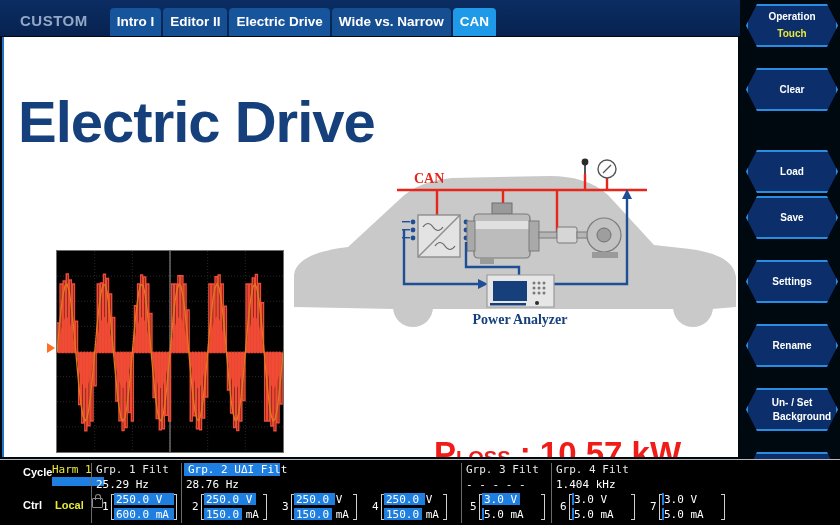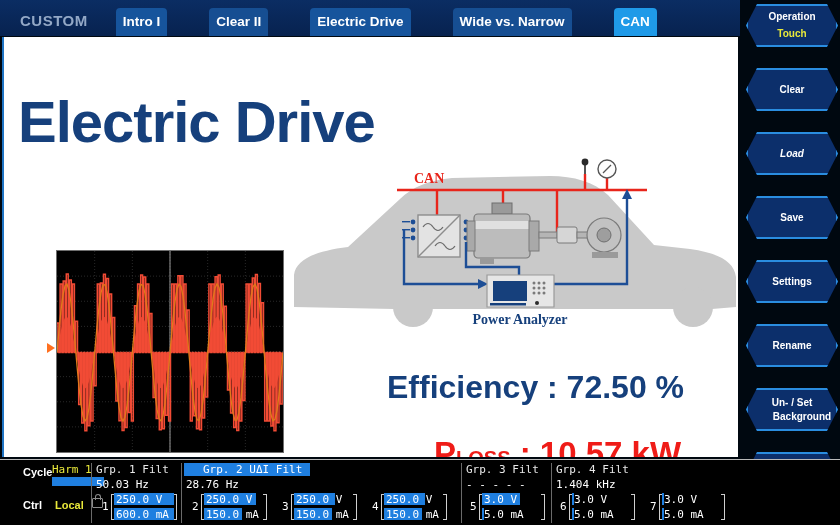--- a/index.html
+++ b/index.html
@@ -13,21 +13,21 @@
 
   
   .tabbar{
     position:absolute;left:0;top:0;width:740px;height:36px;
     background:linear-gradient(#0b2d63,#07224f);
     display:flex;align-items:flex-end;
     box-sizing:border-box;padding-left:8px;
   }
   .custom-label{
     color:#93a8c6;font-size:15px;font-weight:bold;letter-spacing:.5px;
-    padding:0 28px 8px 12px;line-height:1;
+    padding:0 22px 8px 12px;line-height:1;
   }
   .tab{
     height:28px;line-height:28px;
     padding:0 7px;margin-right:2px;
     border-radius:4px 4px 0 0;
     color:#ffffff;font-size:13.5px;font-weight:bold;
     background:#16549c;
     white-space:nowrap;
     box-sizing:border-box;
   }
@@ -109,21 +109,21 @@
   .lock{position:absolute;left:72px;top:37px;width:9px;height:8px;border:1.5px solid #8c8c8c;border-radius:1px;}
   .lock:before{content:"";position:absolute;left:1.5px;top:-5px;width:4px;height:5px;border:1.5px solid #8c8c8c;border-bottom:none;border-radius:3px 3px 0 0;}
 
   .vsep{position:absolute;top:3px;width:1px;height:60px;background:#6a6a6a;}
 
   .grp{position:absolute;top:1px;}
   .grp-title{
     position:absolute;left:0;top:2px;height:13px;line-height:13px;
     font-size:11px;color:#e8e8e8;white-space:nowrap;
   }
-  .grp-title.hl{background:#1f7fe0;color:#ffffff;padding:0 19px;left:-2px;}
+  .grp-title.hl{background:#1f7fe0;color:#ffffff;padding:0 4px;left:-2px;}
   .grp-freq{position:absolute;left:0;top:17px;font-size:11px;color:#ffffff;white-space:nowrap;}
 
   .chan{position:absolute;top:32px;height:30px;}
   .chan .num{position:absolute;left:0;top:8px;font-size:11px;color:#ffffff;}
   .chan .bracket{position:absolute;left:9px;top:2px;width:1px;height:26px;background:#cfcfcf;}
   .chan .bracket:before{content:"";position:absolute;left:0;top:0;width:3px;height:1px;background:#cfcfcf;}
   .chan .bracket:after{content:"";position:absolute;left:0;top:25px;width:3px;height:1px;background:#cfcfcf;}
   .chan .bracket2{position:absolute;top:2px;width:1px;height:26px;background:#cfcfcf;}
   .chan .bracket2:before{content:"";position:absolute;left:-3px;top:0;width:3px;height:1px;background:#cfcfcf;}
   .chan .bracket2:after{content:"";position:absolute;left:-3px;top:25px;width:3px;height:1px;background:#cfcfcf;}
@@ -135,23 +135,23 @@
   .chan .filla{top:16px;}
   .chan .txt{position:relative;z-index:2;padding-left:2px;}
 </style>
 </head>
 <body>
 
 <div id="root">
 
   <div class="tabbar">
     <div class="custom-label">CUSTOM</div>
-    <div id="tabs-host" style="display:flex;align-items:flex-end;gap:40px;">
+    <div id="tabs-host" style="display:flex;align-items:flex-end;">
         <div class="tab">Intro I</div>
-        <div class="tab alt">Clear II</div>
+        <div class="tab alt">Editor II</div>
         <div class="tab">Electric Drive</div>
         <div class="tab alt">Wide vs. Narrow</div>
         <div class="tab active">CAN</div>
       </div>
   </div>
 
   <div class="panel">
 
     <div class="title">Electric Drive</div>
 
@@ -262,35 +262,34 @@
               <line x1="0" y1="175.875" x2="226" y2="175.875"></line>
             </g>
             <line x1="113" y1="0" x2="113" y2="201" stroke="#9a9a9a" stroke-width="1"></line>
             <path d="M0,101.505 L0.0,101.5 L0.0,72.1 L1.9,72.1 L1.9,101.5 L3.1,101.5 L3.1,32.9 L5.0,32.9 L5.0,101.5 L6.2,101.5 L6.2,30.0 L8.1,30.0 L8.1,101.5 L9.3,101.5 L9.3,23.1 L11.2,23.1 L11.2,101.5 L12.4,101.5 L12.4,29.1 L14.3,29.1 L14.3,101.5 L15.5,101.5 L15.5,32.9 L17.4,32.9 L17.4,101.5 L18.6,101.5 L18.6,70.2 L20.5,70.2 L20.5,101.5 L21.7,101.5 L21.7,153.4 L23.6,153.4 L23.6,101.5 L24.8,101.5 L24.8,172.0 L26.7,172.0 L26.7,101.5 L27.9,101.5 L27.9,179.8 L29.8,179.8 L29.8,101.5 L31.0,101.5 L31.0,174.8 L32.9,174.8 L32.9,101.5 L34.1,101.5 L34.1,170.1 L36.0,170.1 L36.0,101.5 L37.2,101.5 L37.2,134.7 L39.1,134.7 L39.1,101.5 L40.3,101.5 L40.3,32.9 L42.2,32.9 L42.2,101.5 L43.4,101.5 L43.4,32.1 L45.3,32.1 L45.3,101.5 L46.5,101.5 L46.5,23.3 L48.4,23.3 L48.4,101.5 L49.6,101.5 L49.6,27.4 L51.5,27.4 L51.5,101.5 L52.7,101.5 L52.7,43.1 L54.6,43.1 L54.6,101.5 L55.8,101.5 L55.8,66.4 L57.7,66.4 L57.7,101.5 L58.9,101.5 L58.9,150.0 L60.8,150.0 L60.8,101.5 L62.0,101.5 L62.0,169.8 L63.9,169.8 L63.9,101.5 L65.1,101.5 L65.1,179.4 L67.0,179.4 L67.0,101.5 L68.2,101.5 L68.2,176.4 L70.1,176.4 L70.1,101.5 L71.3,101.5 L71.3,161.4 L73.2,161.4 L73.2,101.5 L74.4,101.5 L74.4,170.1 L76.3,170.1 L76.3,101.5 L77.5,101.5 L77.5,54.8 L79.4,54.8 L79.4,101.5 L80.6,101.5 L80.6,32.9 L82.5,32.9 L82.5,101.5 L83.7,101.5 L83.7,23.9 L85.6,23.9 L85.6,101.5 L86.8,101.5 L86.8,26.0 L88.7,26.0 L88.7,101.5 L89.9,101.5 L89.9,32.9 L91.8,32.9 L91.8,101.5 L93.0,101.5 L93.0,62.6 L94.9,62.6 L94.9,101.5 L96.1,101.5 L96.1,146.4 L98.0,146.4 L98.0,101.5 L99.2,101.5 L99.2,167.4 L101.1,167.4 L101.1,101.5 L102.3,101.5 L102.3,178.8 L104.2,178.8 L104.2,101.5 L105.4,101.5 L105.4,177.7 L107.3,177.7 L107.3,101.5 L108.5,101.5 L108.5,164.3 L110.4,164.3 L110.4,101.5 L111.6,101.5 L111.6,170.1 L113.5,170.1 L113.5,101.5 L114.7,101.5 L114.7,32.9 L116.6,32.9 L116.6,101.5 L117.8,101.5 L117.8,32.9 L119.7,32.9 L119.7,101.5 L120.9,101.5 L120.9,24.7 L122.8,24.7 L122.8,101.5 L124.0,101.5 L124.0,24.8 L125.9,24.8 L125.9,101.5 L127.1,101.5 L127.1,32.9 L129.0,32.9 L129.0,101.5 L130.2,101.5 L130.2,58.9 L132.1,58.9 L132.1,101.5 L133.3,101.5 L133.3,170.1 L135.2,170.1 L135.2,101.5 L136.4,101.5 L136.4,164.7 L138.3,164.7 L138.3,101.5 L139.5,101.5 L139.5,177.8 L141.4,177.8 L141.4,101.5 L142.6,101.5 L142.6,178.7 L144.5,178.7 L144.5,101.5 L145.7,101.5 L145.7,167.0 L147.6,167.0 L147.6,101.5 L148.8,101.5 L148.8,145.9 L150.7,145.9 L150.7,101.5 L151.9,101.5 L151.9,32.9 L153.8,32.9 L153.8,101.5 L155.0,101.5 L155.0,32.9 L156.9,32.9 L156.9,101.5 L158.1,101.5 L158.1,25.8 L160.0,25.8 L160.0,101.5 L161.2,101.5 L161.2,24.0 L163.1,24.0 L163.1,101.5 L164.3,101.5 L164.3,32.9 L166.2,32.9 L166.2,101.5 L167.4,101.5 L167.4,55.3 L169.3,55.3 L169.3,101.5 L170.5,101.5 L170.5,139.0 L172.4,139.0 L172.4,101.5 L173.6,101.5 L173.6,161.9 L175.5,161.9 L175.5,101.5 L176.7,101.5 L176.7,176.6 L178.6,176.6 L178.6,101.5 L179.8,101.5 L179.8,179.4 L181.7,179.4 L181.7,101.5 L182.9,101.5 L182.9,170.1 L184.8,170.1 L184.8,101.5 L186.0,101.5 L186.0,149.5 L187.9,149.5 L187.9,101.5 L189.1,101.5 L189.1,32.9 L191.0,32.9 L191.0,101.5 L192.2,101.5 L192.2,32.9 L194.1,32.9 L194.1,101.5 L195.3,101.5 L195.3,27.1 L197.2,27.1 L197.2,101.5 L198.4,101.5 L198.4,23.4 L200.3,23.4 L200.3,101.5 L201.5,101.5 L201.5,32.4 L203.4,32.4 L203.4,101.5 L204.6,101.5 L204.6,51.8 L206.5,51.8 L206.5,101.5 L207.7,101.5 L207.7,170.1 L209.6,170.1 L209.6,101.5 L210.8,101.5 L210.8,170.1 L212.7,170.1 L212.7,101.5 L213.9,101.5 L213.9,175.1 L215.8,175.1 L215.8,101.5 L217.0,101.5 L217.0,179.8 L218.9,179.8 L218.9,101.5 L220.1,101.5 L220.1,171.7 L222.0,171.7 L222.0,101.5 L223.2,101.5 L223.2,153.0 L225.1,153.0 L225.1,101.5" fill="none" stroke="#f24b35" stroke-width="1.5"></path>
             <path d="M0,101.505 L0,101.5 L2,89.7 L4,79.3 L6,71.3 L8,66.6 L10,65.7 L12,68.9 L14,75.6 L16,85.1 L18,96.5 L20,108.5 L22,119.6 L24,128.8 L26,134.9 L28,137.4 L30,135.9 L32,130.6 L34,122.1 L36,111.4 L38,99.5 L40,87.9 L42,77.7 L44,70.2 L46,66.2 L48,66.0 L50,69.7 L52,77.0 L54,87.0 L56,98.5 L58,110.4 L60,121.3 L62,130.0 L64,135.6 L66,137.4 L68,135.3 L70,129.4 L72,120.5 L74,109.4 L76,97.5 L78,86.0 L80,76.3 L82,69.3 L84,65.9 L86,66.4 L88,70.7 L90,78.5 L92,88.8 L94,100.5 L96,112.3 L98,122.9 L100,131.2 L102,136.2 L104,137.3 L106,134.6 L108,128.1 L110,118.7 L112,107.5 L114,95.5 L116,84.3 L118,74.9 L120,68.5 L122,65.7 L124,66.8 L126,71.8 L128,80.1 L130,90.7 L132,102.5 L134,114.2 L136,124.5 L138,132.3 L140,136.7 L142,137.2 L144,133.7 L146,126.7 L148,117.0 L150,105.5 L152,93.6 L154,82.5 L156,73.6 L158,67.7 L160,65.6 L162,67.4 L164,73.0 L166,81.7 L168,92.6 L170,104.5 L172,116.1 L174,126.0 L176,133.3 L178,137.0 L180,136.8 L182,132.8 L184,125.3 L186,115.1 L188,103.5 L190,91.6 L192,80.9 L194,72.4 L196,67.1 L198,65.6 L200,68.1 L202,74.2 L204,83.4 L206,94.6 L208,106.5 L210,117.9 L212,127.4 L214,134.1 L216,137.3 L218,136.4 L220,131.8 L222,123.7 L224,113.3 L226,101.5 L226,101.505 Z" fill="#f24b35" opacity="0.9"></path>
             <path d="M0,101.5 L2,79.0 L4,59.1 L6,43.8 L8,34.8 L10,33.2 L12,39.2 L14,52.0 L16,70.3 L18,92.0 L20,114.8 L22,136.1 L24,153.6 L26,165.3 L28,170.0 L30,167.2 L32,157.1 L34,140.9 L36,120.3 L38,97.7 L40,75.5 L42,56.1 L44,41.8 L46,34.0 L48,33.7 L50,40.9 L52,54.7 L54,73.7 L56,95.8 L58,118.5 L60,139.3 L62,156.0 L64,166.6 L66,170.1 L68,166.0 L70,154.8 L72,137.7 L74,116.6 L76,93.9 L78,72.0 L80,53.3 L82,40.0 L84,33.4 L86,34.4 L88,42.7 L90,57.6 L92,77.3 L94,99.6 L96,122.2 L98,142.4 L100,158.2 L102,167.7 L104,169.9 L106,164.6 L108,152.3 L110,134.4 L112,112.9 L114,90.1 L116,68.6 L118,50.7 L120,38.4 L122,33.1 L124,35.3 L126,44.8 L128,60.6 L130,80.9 L132,103.4 L134,125.8 L136,145.4 L138,160.3 L140,168.6 L142,169.6 L144,163.0 L146,149.7 L148,131.0 L150,109.1 L152,86.4 L154,65.3 L156,48.2 L158,37.0 L160,32.9 L162,36.4 L164,47.0 L166,63.7 L168,84.5 L170,107.2 L172,129.3 L174,148.3 L176,162.1 L178,169.3 L180,169.0 L182,161.2 L184,146.9 L186,127.5 L188,105.3 L190,82.7 L192,62.1 L194,45.9 L196,35.8 L198,33.0 L200,37.7 L202,49.4 L204,66.9 L206,88.2 L208,111.0 L210,132.7 L212,151.0 L214,163.8 L216,169.8 L218,168.2 L220,159.3 L222,144.0 L224,124.0 L226,101.5" fill="none" stroke="#e07a1a" stroke-width="1.3"></path>
           </svg>
       </div>
     </div>
 
-    <div class="eff"><span>Efficiency : </span><span>72.50 %</span></div>
 
     <div class="ploss"><span>P</span><span class="sub">LOSS</span><span> : </span><span>10.57 kW</span></div>
   </div>
 
   <div class="sidebar">
     <div id="sidebar-host">
         <div class="hexbtn" style="top: 4px;">
           <span>Operation</span>
           <span class="sub2">Touch</span>
         </div>
         <div class="hexbtn" style="top: 68px;">
           <span>Clear</span>
         </div>
-        <div class="hexbtn" style="top: 132px; font-style: italic;">
+        <div class="hexbtn" style="top: 150px;">
           <span>Load</span>
         </div>
         <div class="hexbtn" style="top: 196px;">
           <span>Save</span>
         </div>
         <div class="hexbtn" style="top: 260px;">
           <span>Settings</span>
         </div>
         <div class="hexbtn" style="top: 324px;">
           <span>Rename</span>
@@ -316,21 +315,21 @@
       <div class="lock"></div>
     </div>
 
     <div id="status-host">
         <div class="vsep" style="left: 91px;"></div>
         <div class="vsep" style="left: 181px;"></div>
         <div class="vsep" style="left: 461px;"></div>
         <div class="vsep" style="left: 551px;"></div>
         <div class="grp" style="left: 96px; width: 100px;">
           <div class="grp-title">Grp. 1 Filt</div>
-          <div class="grp-freq">50.03  Hz</div>
+          <div class="grp-freq">25.29  Hz</div>
         </div>
         <div class="grp" style="left: 186px; width: 100px;">
           <div class="grp-title hl" style="width: 88px;">Grp. 2 UΔI  Filt</div>
           <div class="grp-freq">28.76  Hz</div>
         </div>
         <div class="grp" style="left: 466px; width: 100px;">
           <div class="grp-title">Grp. 3 Filt</div>
           <div class="grp-freq">- - - - -</div>
         </div>
         <div class="grp" style="left: 556px; width: 100px;">

